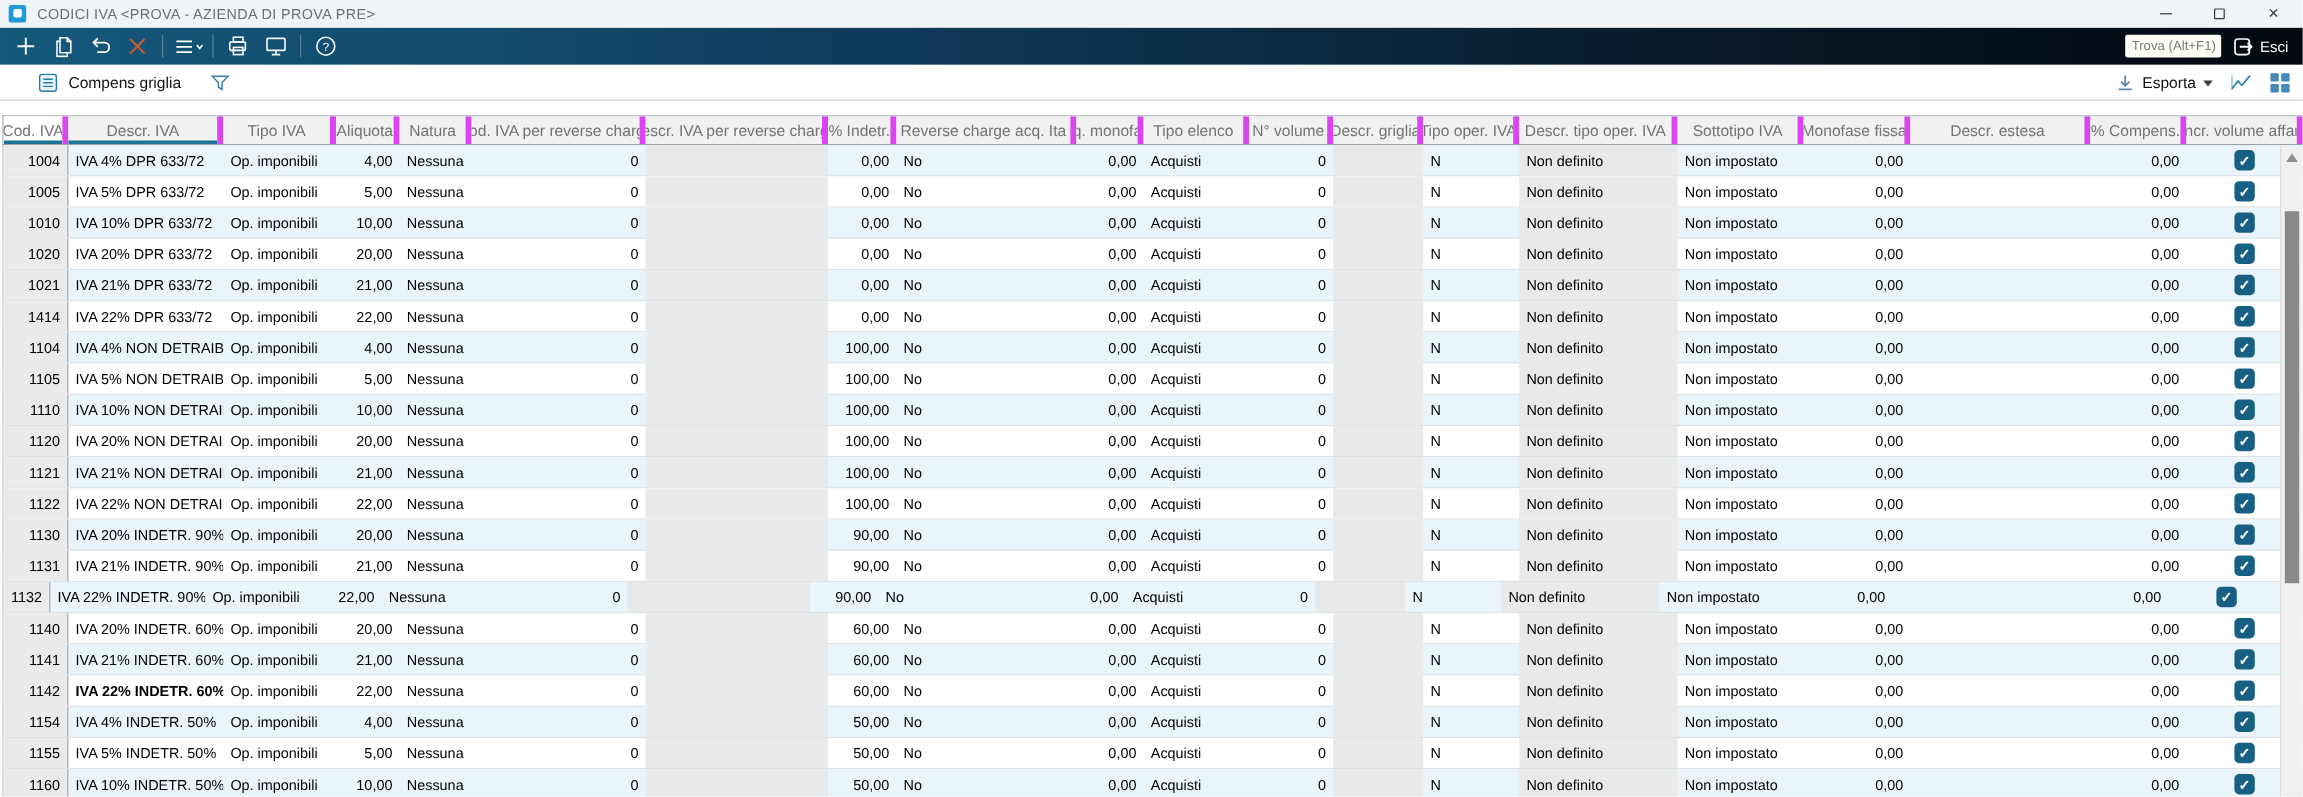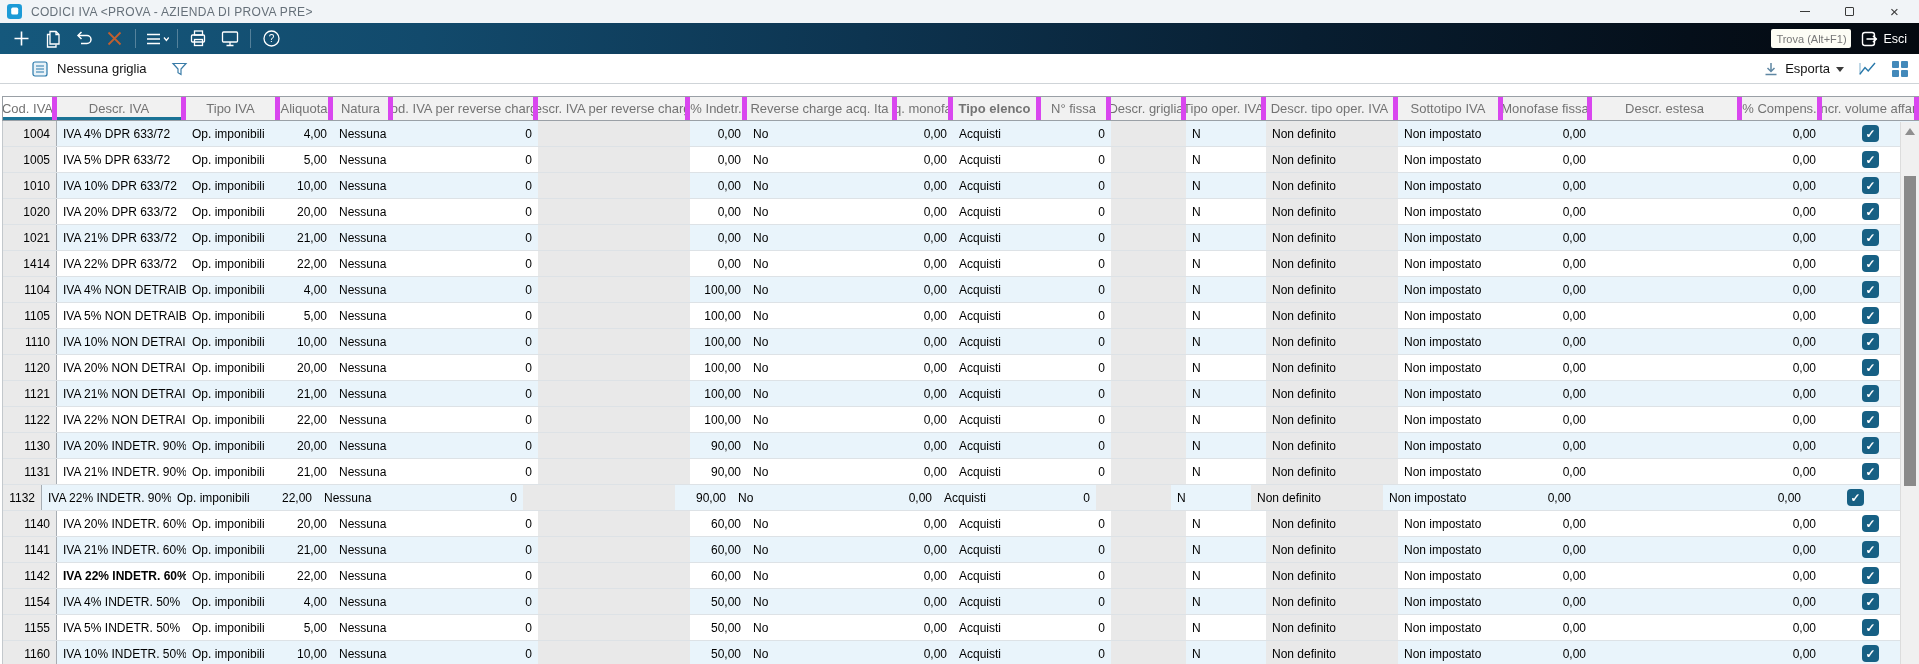--- a/index.html
+++ b/index.html
@@ -175,21 +175,21 @@
     </div>
   </div>
 </div>
 
 <div class="gridbar">
   <div class="gridfn-btn">
     <svg width="16" height="16" viewBox="0 0 16 16">
       <rect x="1" y="1" width="14" height="14" rx="2" fill="#e8f2f8" stroke="#2878aa" stroke-width="1.2"></rect>
       <path d="M4 5h8M4 8h8M4 11h8" stroke="#2878aa" stroke-width="1.2"></path>
     </svg>
-    <span>Nessuna griglia</span>
+    <span>Compens griglia</span>
   </div>
   <div class="filter-btn">
     <svg width="17" height="16" viewBox="0 0 17 16" fill="none" stroke="#3a7ca8" stroke-width="1.2">
       <path d="M2 2.5h13l-5 5.5v5.5l-3-1.8V8z"></path>
     </svg>
   </div>
 
   <div class="gb-right">
     <div class="export-btn">
       <svg width="16" height="16" viewBox="0 0 16 16" fill="none" stroke="#5f87a3" stroke-width="1.5">
@@ -219,22 +219,22 @@
       <div class="hcell first frozen" style="width: 54px;">Cod. IVA</div>
       <div class="hcell frozen" style="width: 129px;">Descr. IVA</div>
       <div class="hcell" style="width: 94px;">Tipo IVA</div>
       <div class="hcell" style="width: 53px;">Aliquota</div>
       <div class="hcell" style="width: 60px;">Natura</div>
       <div class="hcell" style="width: 145px;">Cod. IVA per reverse charge</div>
       <div class="hcell" style="width: 152px;">Descr. IVA per reverse charge</div>
       <div class="hcell" style="width: 57px;">% Indetr.</div>
       <div class="hcell" style="width: 150px;">Reverse charge acq. Ita</div>
       <div class="hcell" style="width: 56px;">Aliq. monofase</div>
-      <div class="hcell" style="width: 88px; font-weight: bold;">Tipo elenco</div>
-      <div class="hcell" style="width: 70px;">N° fissa</div>
+      <div class="hcell" style="width: 88px;">Tipo elenco</div>
+      <div class="hcell" style="width: 70px;">N° volume</div>
       <div class="hcell" style="width: 75px;">Descr. griglia</div>
       <div class="hcell" style="width: 80px;">Tipo oper. IVA</div>
       <div class="hcell" style="width: 132px;">Descr. tipo oper. IVA</div>
       <div class="hcell" style="width: 105px;">Sottotipo IVA</div>
       <div class="hcell" style="width: 89px;">Monofase fissa</div>
       <div class="hcell" style="width: 150px;">Descr. estesa</div>
       <div class="hcell" style="width: 80px;">% Compens.</div>
       <div class="hcell" style="width: 97px;">Incr. volume affari</div>
     </div>
   <div class="grid-body" id="grid-body">

